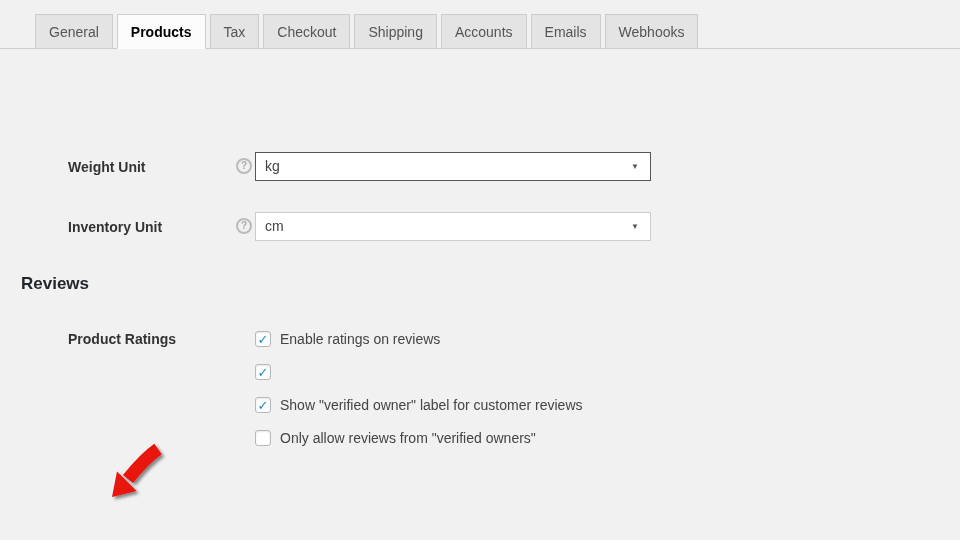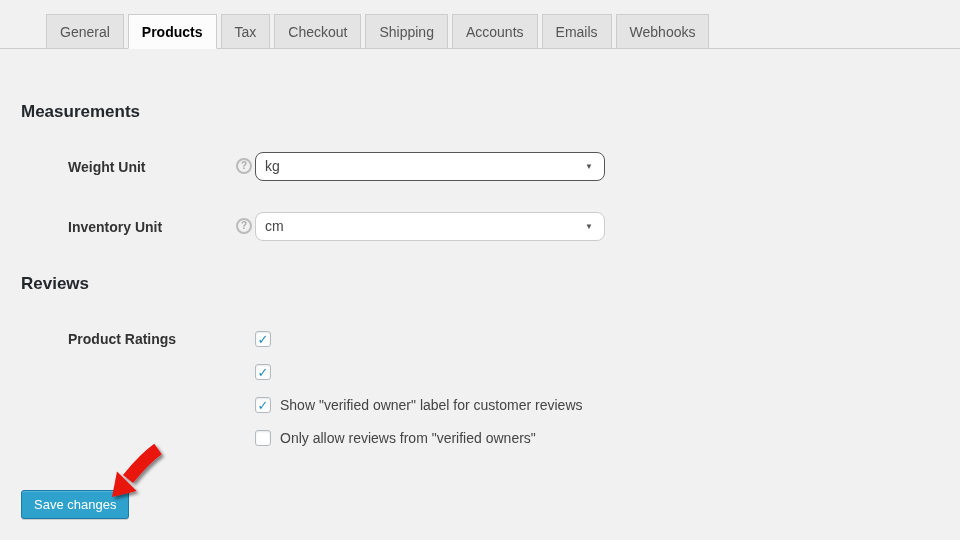--- a/index.html
+++ b/index.html
@@ -11,21 +11,21 @@
     width: 960px;
     height: 540px;
     background: #f1f1f1;
     overflow: hidden;
   }
 
   
   .tabs-row {
     position: absolute;
     top: 0; left: 0; right: 0;
-    padding: 14px 0 0 46px;
+    padding: 14px 0 0 35px;
     border-bottom: 1px solid #ccc;
     white-space: nowrap;
   }
   .tab {
     display: inline-block;
     margin: 0 4px -1px 0;
     padding: 10px 13px 9px;
     background: #e4e4e4;
     border: 1px solid #ccc;
     font-size: 14px;
@@ -81,25 +81,25 @@
     font-size: 10px;
     font-weight: 700;
     text-align: center;
     line-height: 12px;
     cursor: pointer;
     background: transparent;
   }
   .select-box {
     position: absolute;
     left: 255px;
-    width: 350px;
+    width: 396px;
     height: 29px;
     background: #fff;
     border: 1px solid #ccc;
-    border-radius: 8px;
+    border-radius: 0;
     font-size: 14px;
     color: #444;
     line-height: 27px;
     padding-left: 9px;
     cursor: pointer;
   }
   .select-box.focused { border-color: #555; }
   .select-box .caret {
     position: absolute;
     right: 11px; top: 0;
@@ -162,21 +162,20 @@
 </head>
 <body>
 
 <div class="screen">
 
   <div class="tabs-row">
     <span class="tab">General</span><span class="tab active">Products</span><span class="tab">Tax</span><span class="tab">Checkout</span><span class="tab">Shipping</span><span class="tab">Accounts</span><span class="tab">Emails</span><span class="tab">Webhooks</span>
   </div>
 
 
-  <div class="section-heading h-measurements">Measurements</div>
 
   <div class="field-label" style="top:159px;">Weight Unit</div>
   <span class="help-tip" style="top:158px;">?</span>
   <div class="select-box focused" style="top:152px;">
     <span>kg</span>
     <span class="caret">▼</span>
   </div>
 
   <div class="field-label" style="top:219px;">Inventory Unit</div>
   <span class="help-tip" style="top:218px;">?</span>
@@ -184,34 +183,34 @@
     <span>cm</span>
     <span class="caret">▼</span>
   </div>
 
   <div class="section-heading h-reviews">Reviews</div>
 
   <div class="field-label" style="top:331px;">Product Ratings</div>
 
   <div class="check-row" style="top:330px;">
     <span class="checkbox">✓</span>
+    <span class="check-label">Enable ratings on reviews</span>
   </div>
   <div class="check-row" style="top:363px;">
     <span class="checkbox">✓</span>
   </div>
   <div class="check-row" style="top:396px;">
     <span class="checkbox">✓</span>
     <span class="check-label">Show "verified owner" label for customer reviews</span>
   </div>
   <div class="check-row" style="top:429px;">
     <span class="checkbox"></span>
     <span class="check-label">Only allow reviews from "verified owners"</span>
   </div>
 
-  <button class="save-btn">Save changes</button>
 
   <svg class="annotation-arrow" viewBox="0 0 64 64">
     <g filter="url(#shadow)">
       <path d="M55,8 Q42,17 25,38" fill="none" stroke="#e8120e" stroke-width="13" stroke-linecap="butt"></path>
       <polygon points="9,56 33.5,50 14,30.5" fill="#e8120e"></polygon>
     </g>
     <defs>
       <filter id="shadow" x="-30%" y="-30%" width="160%" height="160%">
         <feDropShadow dx="2.5" dy="2.5" stdDeviation="1.6" flood-color="#000" flood-opacity="0.45"></feDropShadow>
       </filter>

